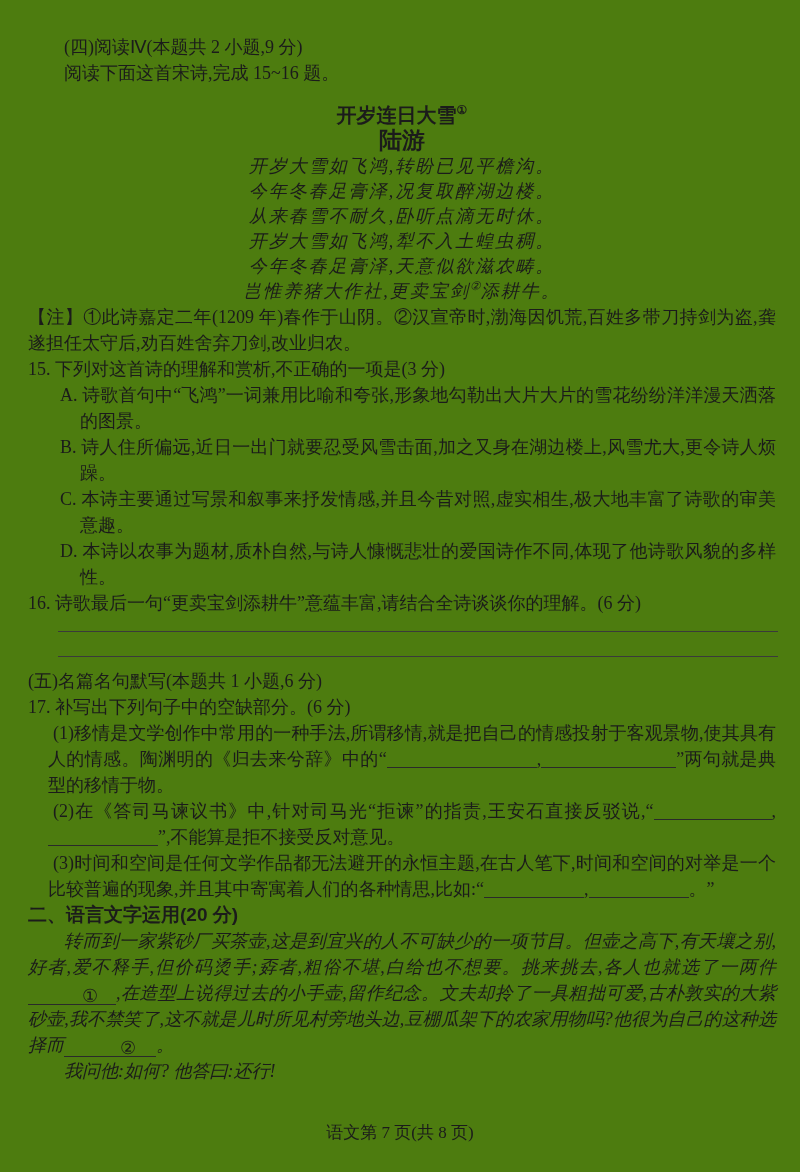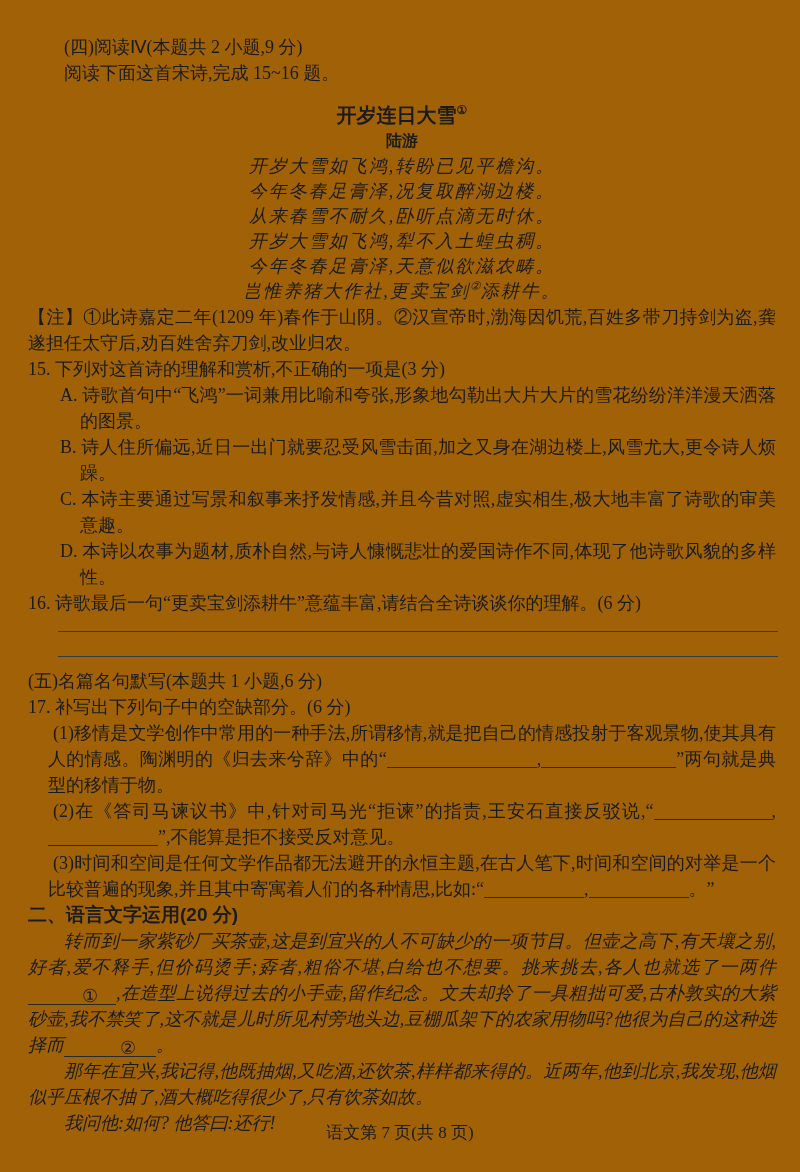--- a/index.html
+++ b/index.html
@@ -1,36 +1,36 @@
 <!DOCTYPE html>
 <html><head>
 <meta charset="utf-8">
 <style>
   html,body{margin:0;padding:0;background:#ffffff;}
   .page{
     position:relative;
     width:800px;height:1172px;
-    background:#a16207;
+    background:#4d7c0f;
     color:#1b1b1b;
     font-family:"Liberation Serif", serif;
     font-size:18px;
     line-height:26px;
     box-sizing:border-box;
     padding:34px 24px 0 28px;
     overflow:hidden;
   }
   .just{text-align:justify;word-break:break-all;}
   .indent2{text-indent:36px;}
   .heading{margin:0;}
   .kai{font-style:italic;}
   
   .poem{text-align:center;margin-top:16px;}
   .poem-title{font-family:"Liberation Sans", sans-serif;font-weight:bold;font-size:20px;line-height:26px;margin-top:2px;}
   .poem-title sup{font-size:12px;}
-  .poem-author{font-weight:bold;font-size:16px;line-height:26px;}
+  .poem-author{font-weight:bold;font-size:23px;line-height:26px;}
   .poem-line{line-height:25px;letter-spacing:2px;}
   .poem-line sup{font-size:12px;letter-spacing:0;}
   
   .option{margin-left:52px;text-indent:-20px;}
   
   .subitem{margin-left:20px;text-indent:5px;}
   
   .ans-line{height:0;border-top:1.5px solid #3a3a3a;margin-left:30px;width:720px;}
   .ans-line.first{margin-top:15px;}
   .ans-line.second{margin-top:24px;margin-bottom:11px;}
@@ -90,18 +90,17 @@
 
   <p class="heading just">(五)名篇名句默写(本题共 1 小题,6 分)</p>
   <p class="heading just">17. 补写出下列句子中的空缺部分。(6 分)</p>
   <p class="heading just subitem">(1)移情是文学创作中常用的一种手法,所谓移情,就是把自己的情感投射于客观景物,使其具有人的情感。陶渊明的《归去来兮辞》中的“<span class="blank" style="width: 150px;"></span>,<span class="blank" style="width: 135px;"></span>”两句就是典型的移情于物。</p>
   <p class="heading just subitem">(2)在《答司马谏议书》中,针对司马光“拒谏”的指责,王安石直接反驳说,“<span class="blank" style="width: 118px;"></span>,<span class="blank" style="width: 110px;"></span>”,不能算是拒不接受反对意见。</p>
   <p class="heading just subitem">(3)时间和空间是任何文学作品都无法避开的永恒主题,在古人笔下,时间和空间的对举是一个比较普遍的现象,并且其中寄寓着人们的各种情思,比如:“<span class="blank" style="width: 100px;"></span>,<span class="blank" style="width: 100px;"></span>。”</p>
 
   <p class="heading just bold-head">二、语言文字运用(20 分)</p>
 
   <p class="heading just indent2 kai">转而到一家紫砂厂买茶壶,这是到宜兴的人不可缺少的一项节目。但壶之高下,有天壤之别,好者,爱不释手,但价码烫手;孬者,粗俗不堪,白给也不想要。挑来挑去,各人也就选了一两件<span class="blank" style="width: 88px;">①</span>,在造型上说得过去的小手壶,留作纪念。文夫却拎了一具粗拙可爱,古朴敦实的大紫砂壶,我不禁笑了,这不就是儿时所见村旁地头边,豆棚瓜架下的农家用物吗?他很为自己的这种选择而<span class="blank" style="width: 92px;">②</span>。</p>
-  <p class="heading just indent2 kai">那年在宜兴,我记得,他既抽烟,又吃酒,还饮茶,样样都来得的。近两年,他到北京,我发现,他烟似乎压根不抽了,酒大概吃得很少了,只有饮茶如故。</p>
   <p class="heading just indent2 kai">我问他:如何? 他答曰:还行!</p>
 
   <div class="footer">语文第 7 页(共 8 页)</div>
 
 </div>
 
 </body></html>

